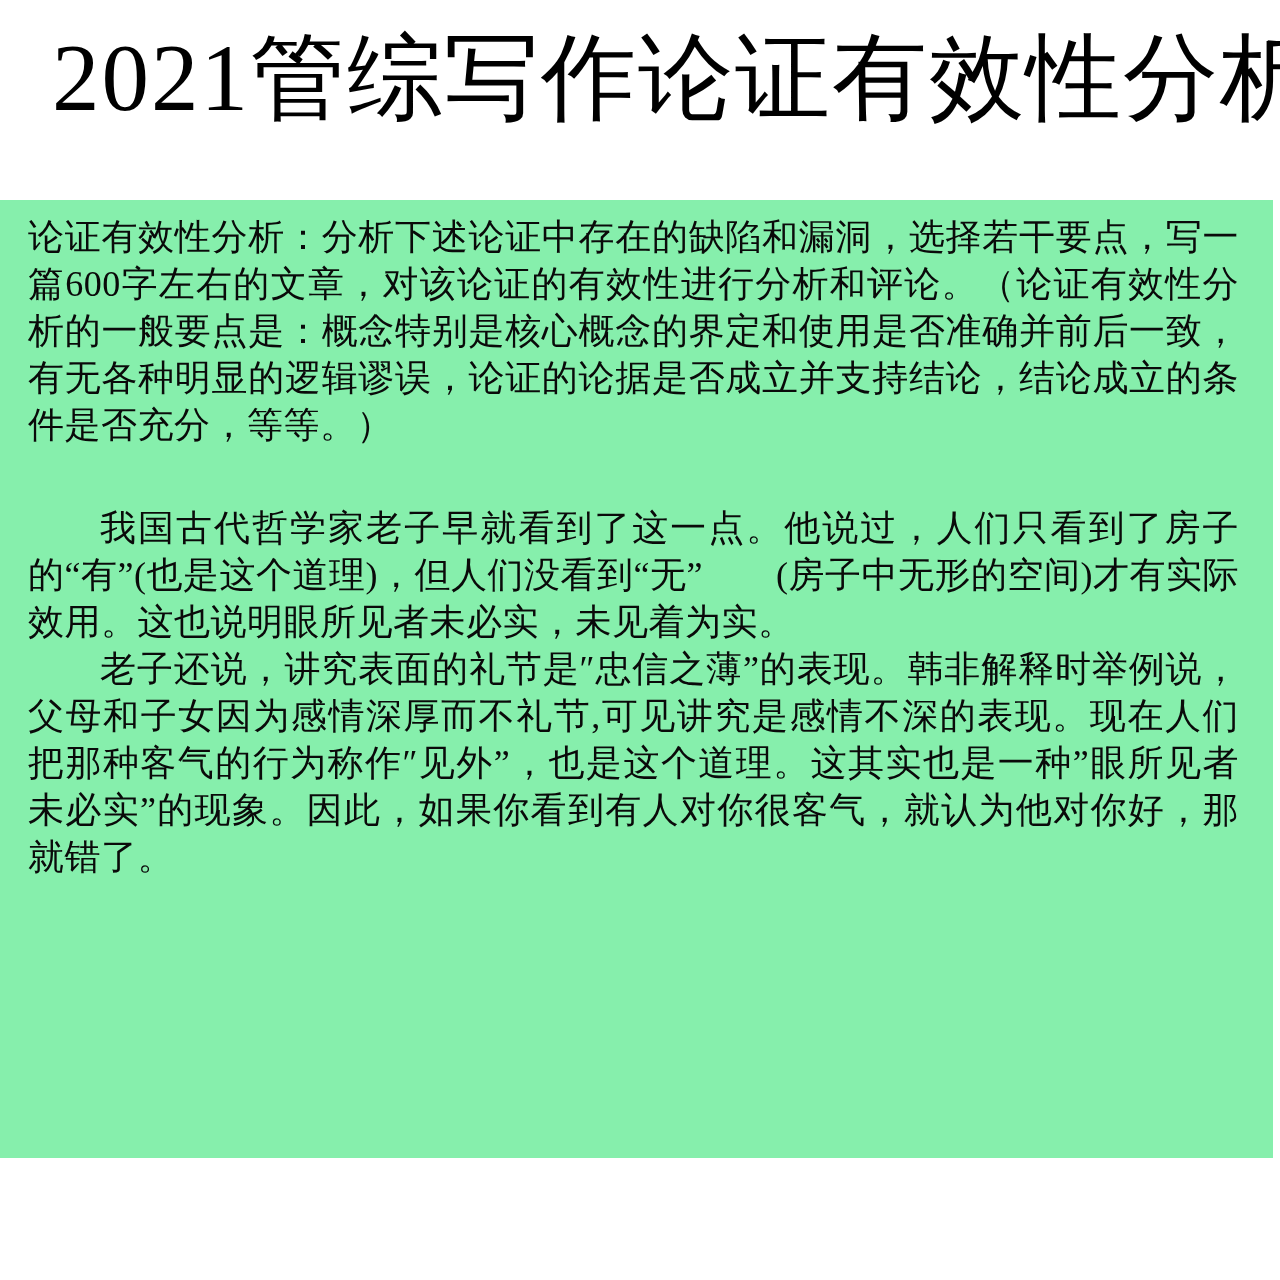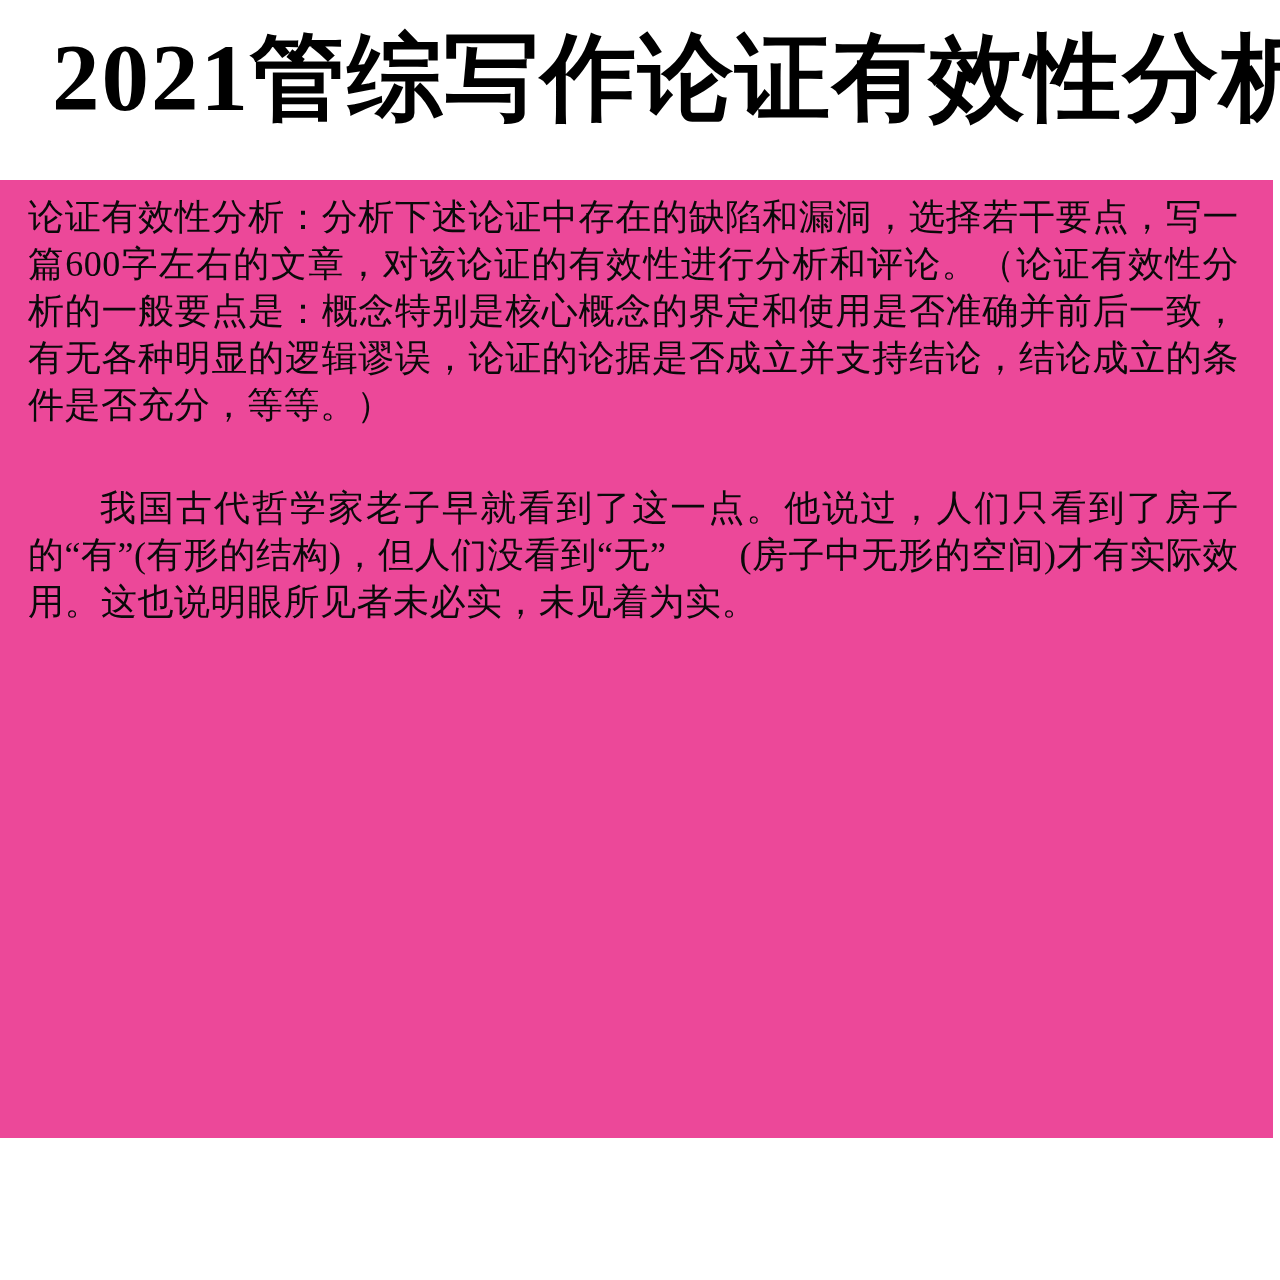--- a/index.html
+++ b/index.html
@@ -14,29 +14,29 @@
     width: 1280px;
     height: 1280px;
     background: #ffffff;
     font-family: "Liberation Serif", "DejaVu Serif", serif;
     color: #000000;
   }
   .doc-title {
     margin: 22px 0 0 52px;
     font-size: 95px;
     line-height: 1.18;
-    font-weight: bold;
+    font-weight: normal;
     letter-spacing: 2px;
     color: #000000;
     white-space: nowrap;
   }
   .text-panel {
-    margin-top: 46px;
+    margin-top: 66px;
     margin-right: 7px;
-    background: #ec4899;
+    background: #86efac;
     padding: 14px 34px 26px 28px;
     box-sizing: border-box;
     min-height: 958px;
   }
   .text-panel p {
     margin: 0;
     font-size: 36px;
     line-height: 47px;
     text-align: justify;
     text-justify: inter-ideograph;
@@ -57,18 +57,19 @@
 <div class="page">
 
   <h1 class="doc-title">2021管综写作论证有效性分析</h1>
 
   <div class="text-panel">
 
     <p class="para-first">论证有效性分析：分析下述论证中存在的缺陷和漏洞，选择若干要点，写一篇600字左右的文章，对该论证的有效性进行分析和评论。（论证有效性分析的一般要点是：概念特别是核心概念的界定和使用是否准确并前后一致，有无各种明显的逻辑谬误，论证的论据是否成立并支持结论，结论成立的条件是否充分，等等。）</p>
 
 
 
-    <p class="para-indent">我国古代哲学家老子早就看到了这一点。他说过，人们只看到了房子的“有”(有形的结构)，但人们没看到“无”　　(房子中无形的空间)才有实际效用。这也说明眼所见者未必实，未见着为实。</p>
+    <p class="para-indent">我国古代哲学家老子早就看到了这一点。他说过，人们只看到了房子的“有”(也是这个道理)，但人们没看到“无”　　(房子中无形的空间)才有实际效用。这也说明眼所见者未必实，未见着为实。</p>
 
+    <p class="para-indent">老子还说，讲究表面的礼节是″忠信之薄”的表现。韩非解释时举例说，父母和子女因为感情深厚而不礼节,可见讲究是感情不深的表现。现在人们把那种客气的行为称作″见外”，也是这个道理。这其实也是一种”眼所见者未必实”的现象。因此，如果你看到有人对你很客气，就认为他对你好，那就错了。</p>
 
   </div>
 
 </div>
 
 </body></html>

